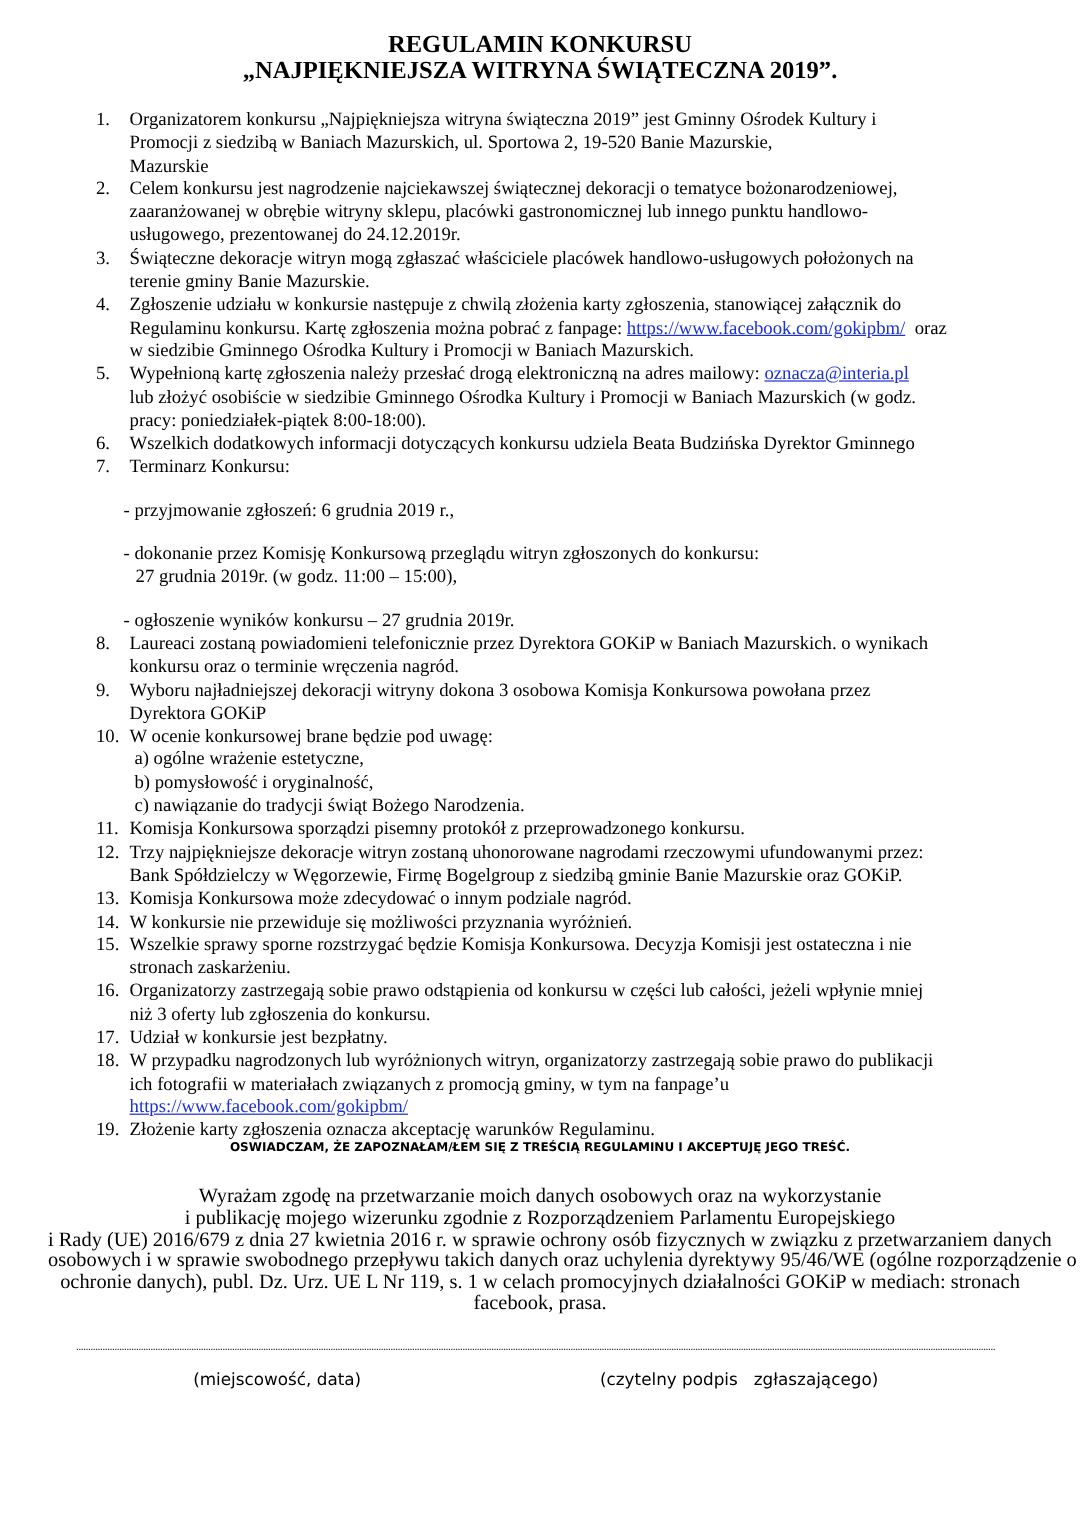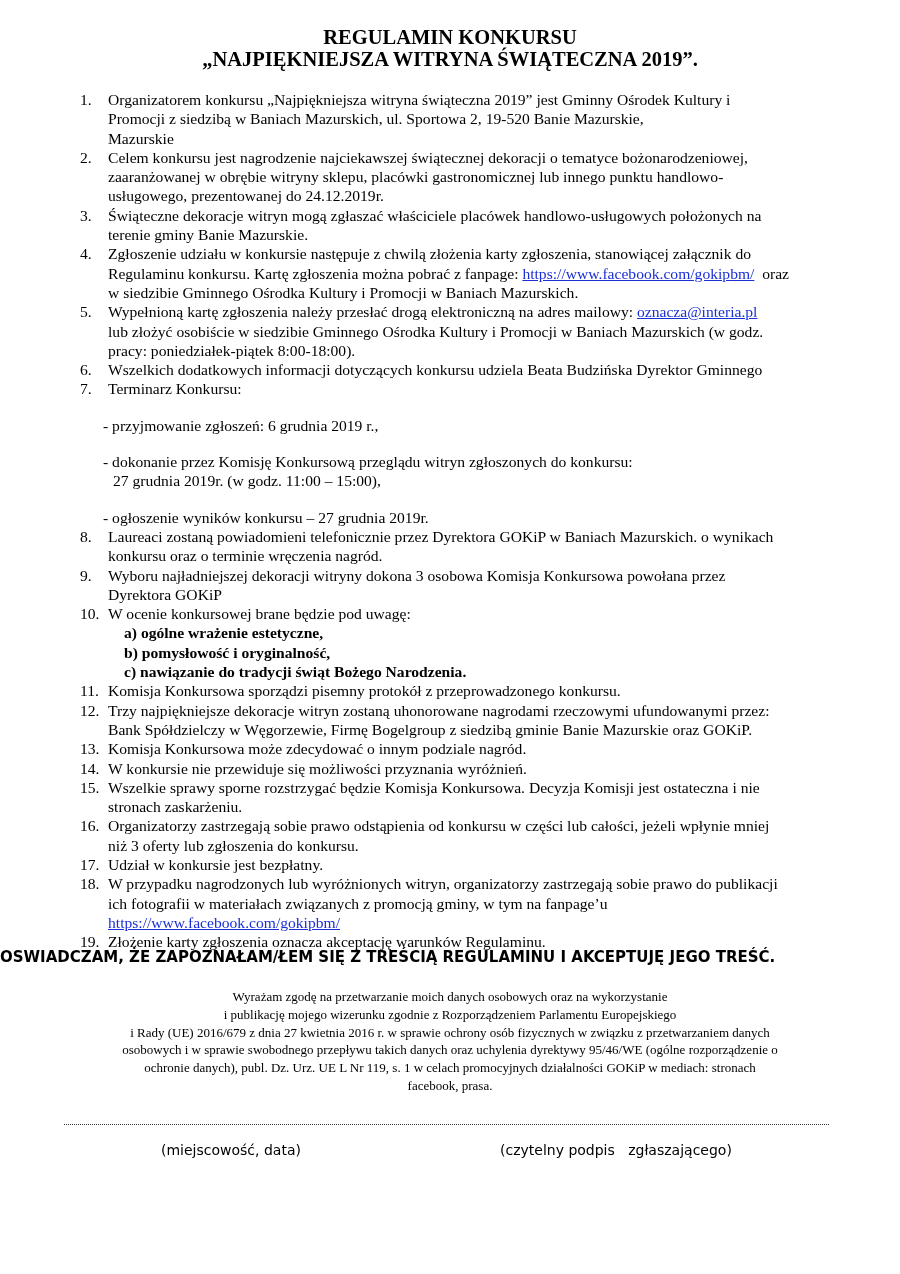--- a/index.html
+++ b/index.html
@@ -14,29 +14,29 @@
   .list {
     position: absolute; left: 0; top: 90px; width: 900px;
     font-family: "Liberation Serif", serif; font-size: 15.6px; line-height: 19.3px;
   }
   .item { position: relative; padding-left: 108px; width: 720px; }
   .item .num { position: absolute; left: 80px; top: 0; }
   .line { white-space: nowrap; display: block; }
   .sub { display: block; white-space: nowrap; }
   .sub.dash { margin-left: -5px; margin-top: 17px; }
   .sub.cont { margin-left: 5px; }
-  .sub.alpha { margin-left: 16px; font-weight: bold; }
+  .sub.alpha { margin-left: 4px; }
   a.link { color: #1a2fd6; text-decoration: underline; }
   .declare {
-    position: absolute; left: 0; top: 948px; width: 900px; text-align: left;
-    font-family: "DejaVu Sans", sans-serif; font-weight: bold; font-size: 15px; line-height: 18px;
+    position: absolute; left: 0; top: 948px; width: 900px; text-align: center;
+    font-family: "DejaVu Sans", sans-serif; font-weight: bold; font-size: 10px; line-height: 18px;
   }
   .consent {
     position: absolute; left: 40px; top: 988px; width: 820px; text-align: center;
-    font-family: "Liberation Serif", serif; font-size: 13px; line-height: 17.8px;
+    font-family: "Liberation Serif", serif; font-size: 17px; line-height: 17.8px;
   }
   .consent .cl { display: block; white-space: nowrap; }
   .dots {
     position: absolute; left: 64px; top: 1124px; width: 765px; height: 4px;
     border-top: 1.5px dotted #333;
   }
   .sig {
     position: absolute; top: 1141px;
     font-family: "DejaVu Sans", sans-serif; font-size: 14px; line-height: 18px; white-space: nowrap;
   }

